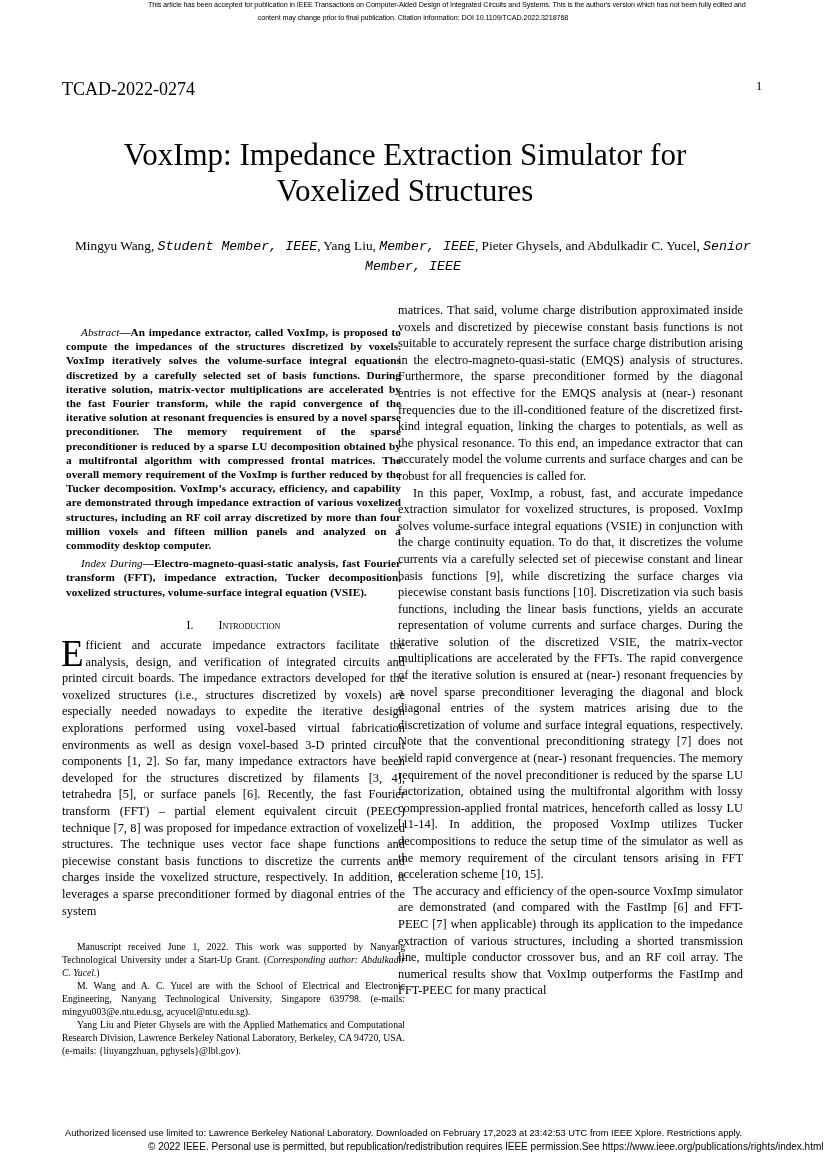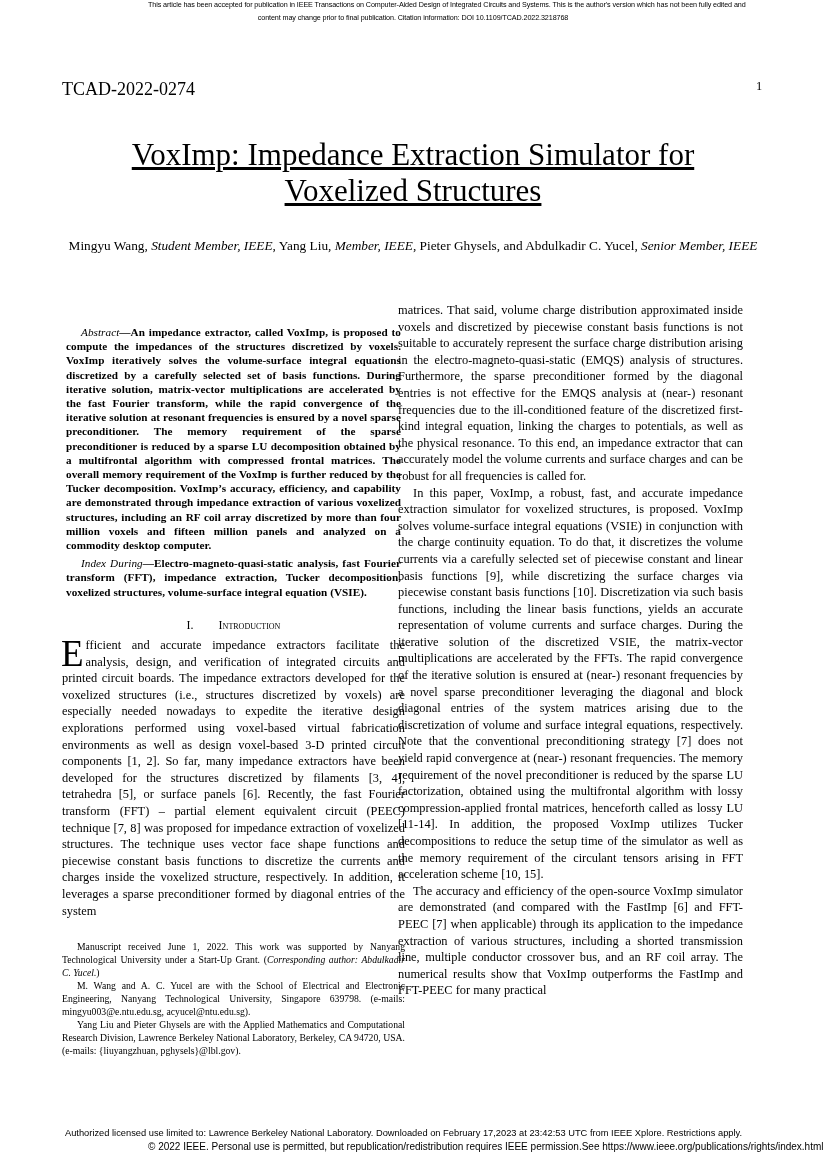--- a/index.html
+++ b/index.html
@@ -7,23 +7,23 @@
   .sans { font-family: "Liberation Sans", sans-serif; }
   .serif { font-family: "Liberation Serif", serif; }
 
   .top-notice { position: absolute; top: 0; left: 0; width: 826px; text-align: center; font-size: 7.2px; line-height: 13.5px; letter-spacing: -0.1px; }
   .top-notice .l1 { position: absolute; top: -2px; left: 148px; white-space: nowrap; }
   .top-notice .l2 { position: absolute; top: 11px; left: 0; width: 826px; text-align: center; }
 
   .running-head { position: absolute; top: 79px; left: 62px; font-size: 18px; }
   .page-num { position: absolute; top: 79px; left: 756px; font-size: 12.5px; }
 
-  .title { position: absolute; top: 137px; left: 60px; width: 706px; text-align: center; font-size: 31px; line-height: 36px; text-decoration: underline; }
+  .title { position: absolute; top: 137px; left: 52px; width: 706px; text-align: center; font-size: 31px; line-height: 36px; }
   .authors { position: absolute; top: 237px; left: 60px; width: 706px; text-align: center; font-size: 13.3px; line-height: 18.5px; }
-  .authors i { font-style: italic; }
+  .authors i { font-style: italic; font-family: Liberation Mono, monospace; }
 
   .col { position: absolute; text-align: justify; }
   .col-left { left: 62px; width: 343px; }
   .col-right { left: 398px; width: 345px; }
 
   .abstract { top: 321px; font-size: 11.2px; line-height: 14.2px; font-weight: bold; letter-spacing: 0.05px; }
   .abstract p { margin: 4px; text-indent: 15px; }
   .abstract .label { font-style: italic; font-weight: normal; }
 
   .sec-heading { position: absolute; top: 618px; left: 62px; width: 343px; text-align: center; font-size: 12px; }

